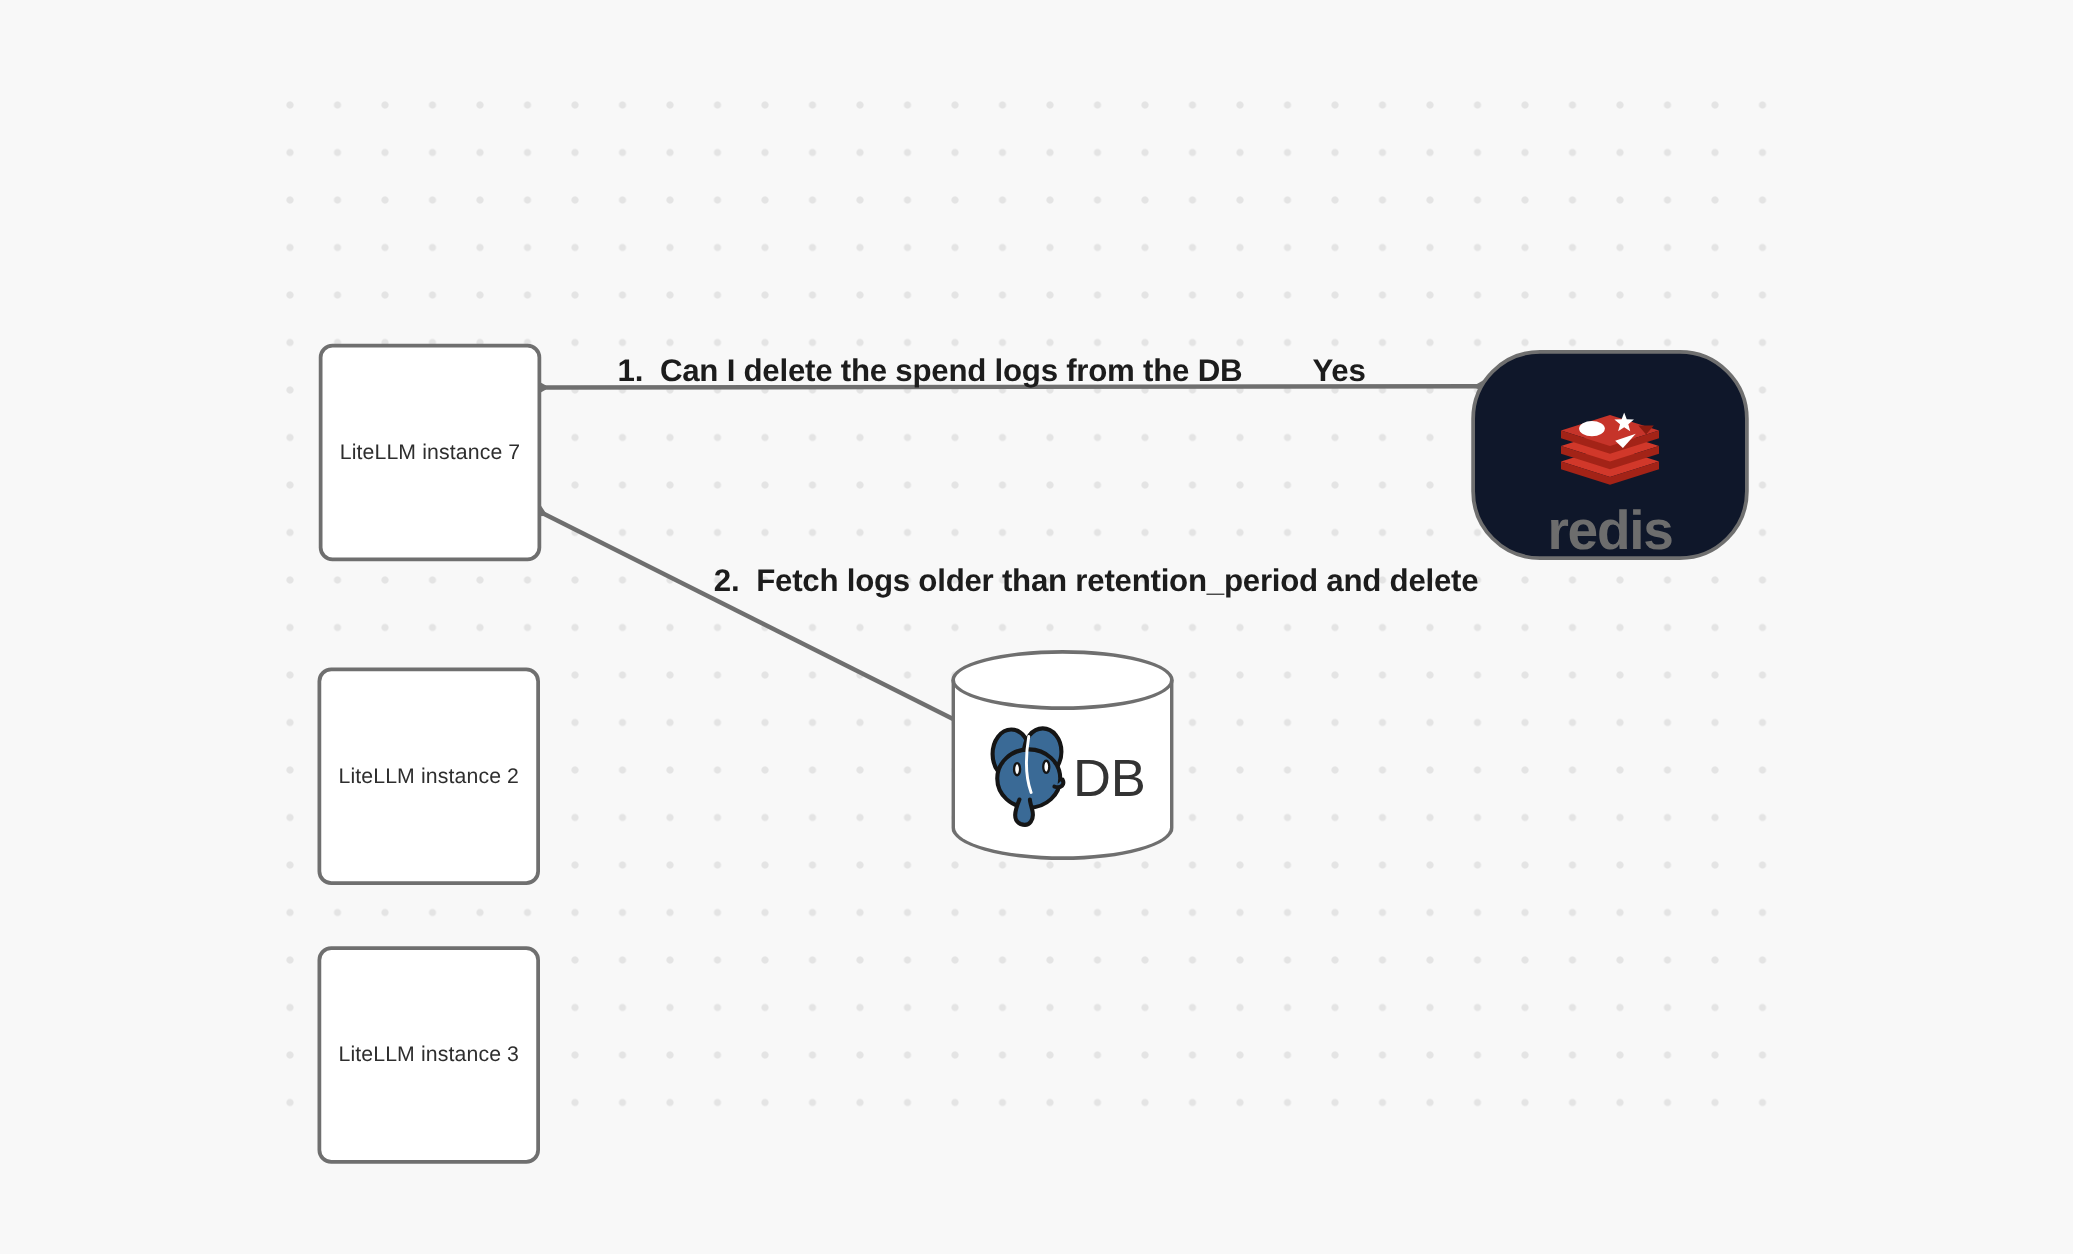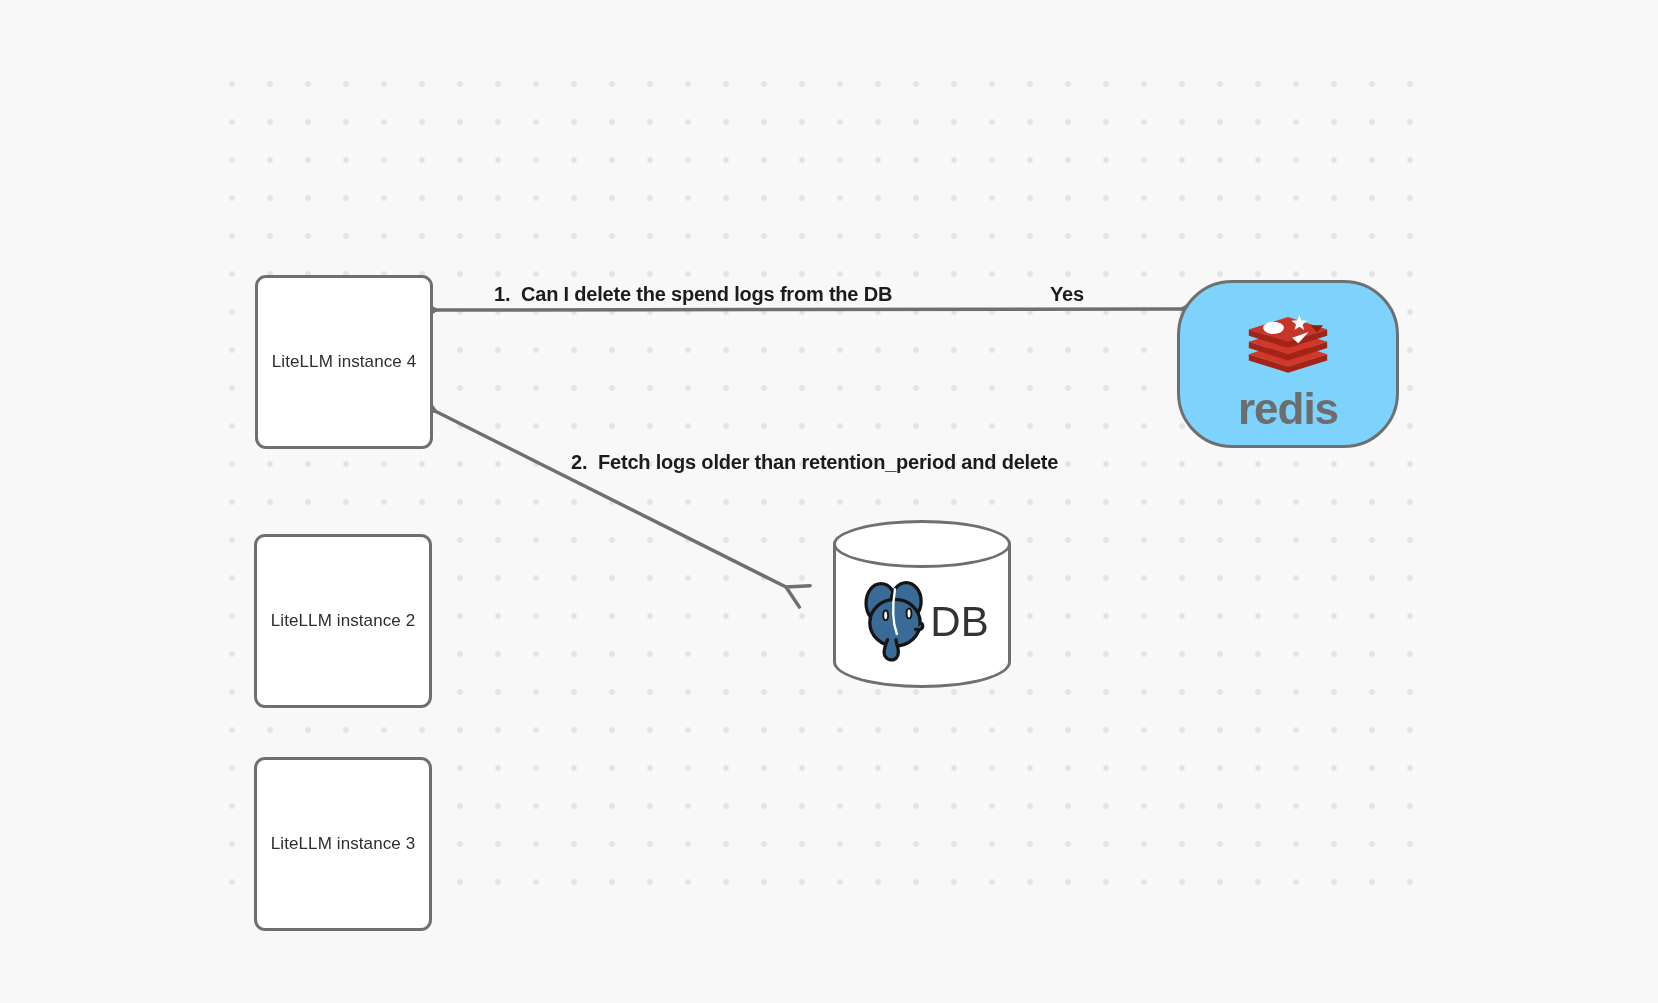--- a/index.html
+++ b/index.html
@@ -46,42 +46,42 @@
   }
   #box-1 { left: 255px; top: 275px; }
   #box-2 { left: 254px; top: 534px; }
   #box-3 { left: 254px; top: 757px; }
 
   .redis-node {
     position: absolute;
     left: 1177px; top: 280px;
     box-sizing: border-box;
     width: 222px; height: 168px;
-    background: #7dd3fc;
+    background: #0f172a;
     border: 3.5px solid #6f6f6f;
     border-radius: 55px;
     display: flex;
     flex-direction: column;
     align-items: center;
     justify-content: flex-start;
-    padding-top: 32px;
+    padding-top: 47px;
     z-index: 2;
   }
   .redis-wordmark {
     font-size: 44px;
     font-weight: 700;
     color: #6d6d6d;
     letter-spacing: -1px;
     line-height: 1;
     margin-top: 2px;
   }
 
   .cylinder {
     position: absolute;
-    left: 833px; top: 520px;
+    left: 761px; top: 520px;
     width: 185px; height: 168px;
     z-index: 2;
   }
   .cyl-body {
     position: absolute;
     box-sizing: border-box;
     left: 0; top: 24px;
     width: 178px; height: 144px;
     background: #ffffff;
     border: 3.5px solid #6f6f6f;
@@ -108,21 +108,21 @@
   .db-label {
     font-size: 42px;
     color: #333333;
     line-height: 1;
     margin-left: -3px;
   }
 
   .edge-label {
     position: absolute;
     z-index: 3;
-    font-size: 20px;
+    font-size: 25px;
     font-weight: 700;
     color: #1c1c1c;
     letter-spacing: -0.2px;
     white-space: pre;
   }
   #edge1-label { left: 494px; top: 283px; }
   #edge1-reply { left: 1050px; top: 283px; }
   #edge2-label { left: 571px; top: 451px; }
 </style>
 </head>
@@ -140,21 +140,21 @@
     </defs>
     <g>
       <line x1="436" y1="310" x2="1182" y2="309" stroke="#6f6f6f" stroke-width="3.5" marker-start="url(#chevron)" marker-end="url(#chevron)"></line>
     </g>
     <g>
       <line x1="435" y1="411" x2="786" y2="587" stroke="#6f6f6f" stroke-width="3.5" marker-start="url(#chevron)" marker-end="url(#chevron)"></line>
     </g>
   </svg>
 
   <div id="box-1" class="node-box">
-    <span class="box-label">LiteLLM instance 4</span>
+    <span class="box-label">LiteLLM instance 7</span>
   </div>
 
   <div id="box-2" class="node-box">
     <span class="box-label">LiteLLM instance 2</span>
   </div>
 
   <div id="box-3" class="node-box">
     <span class="box-label">LiteLLM instance 3</span>
   </div>
 

